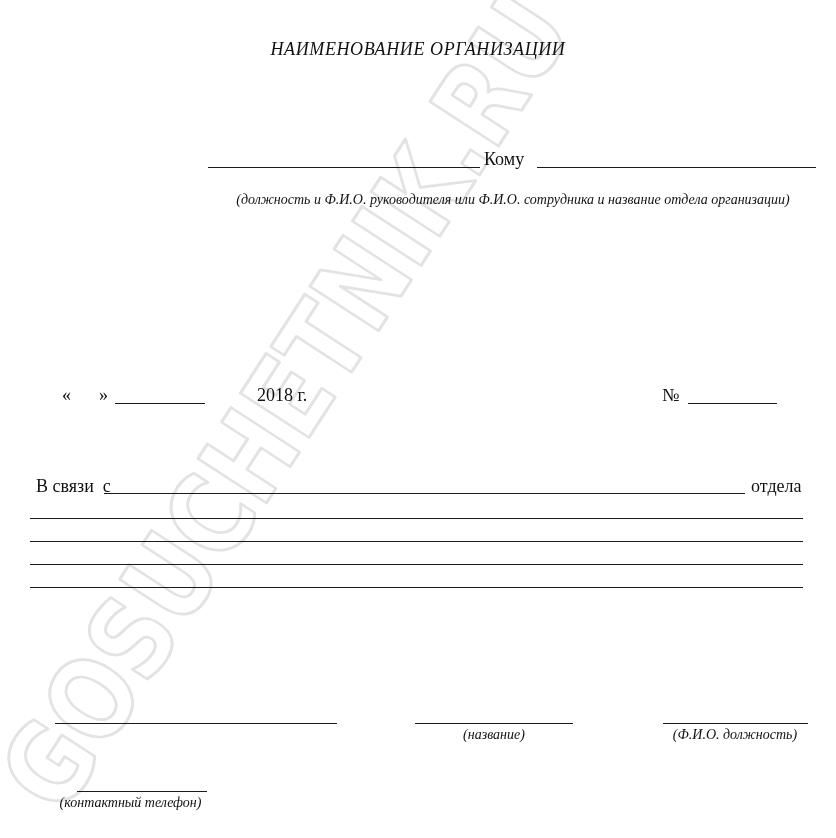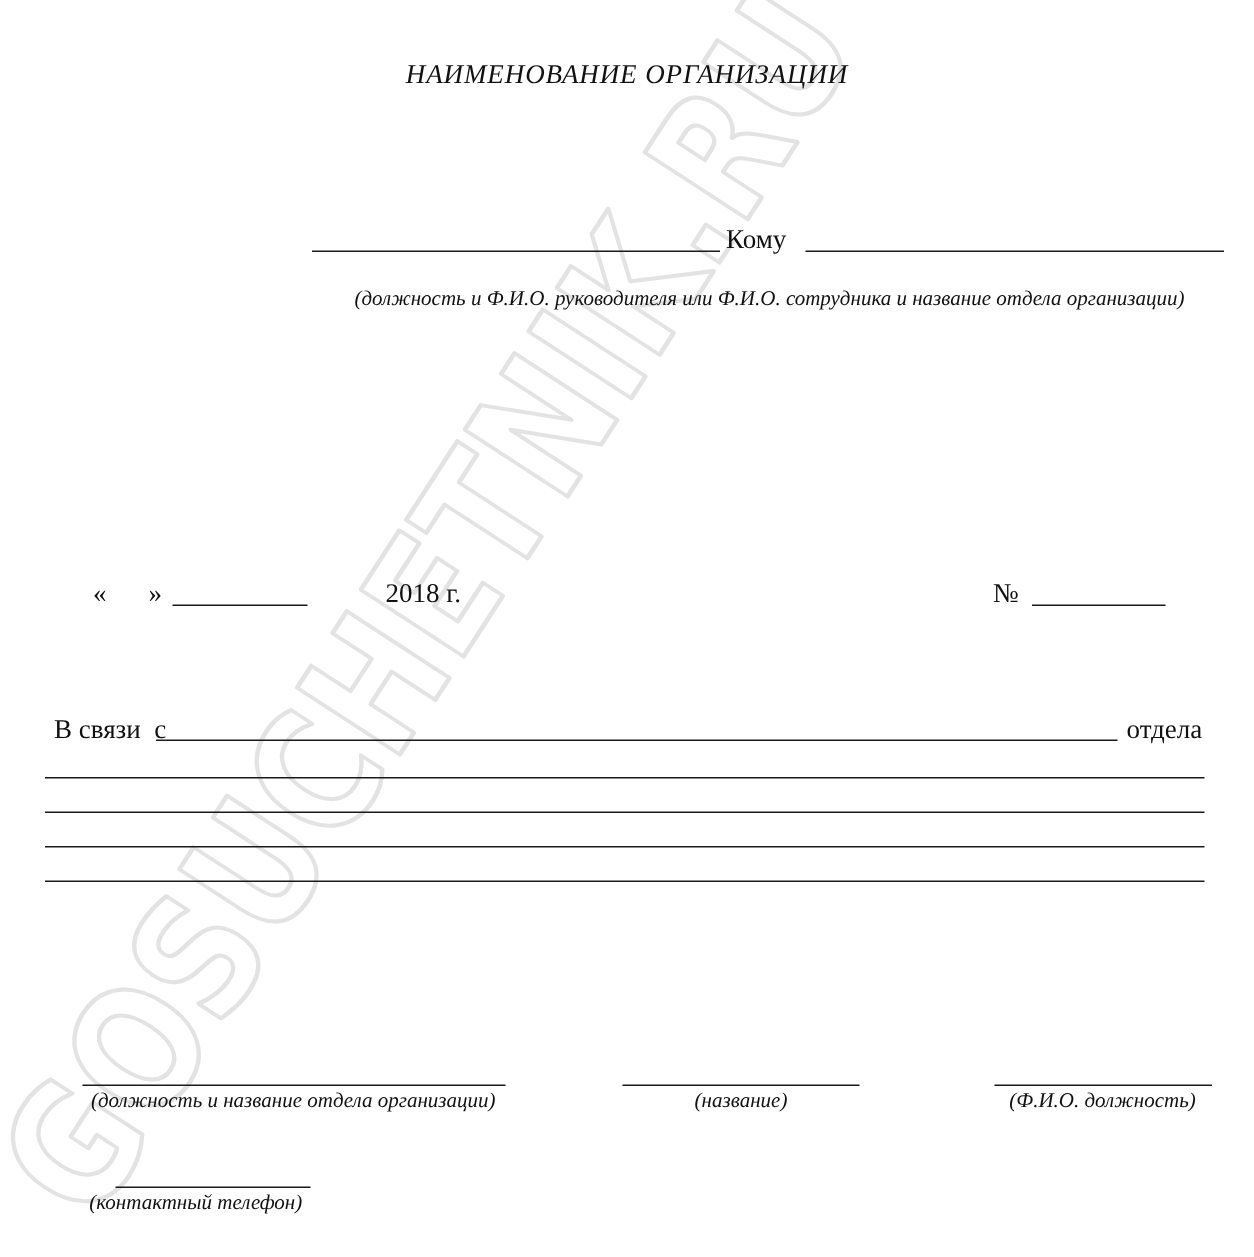--- a/index.html
+++ b/index.html
@@ -129,20 +129,19 @@
 
   <div class="abs rule-thick fill-line fill-1"></div>
   <div class="abs rule-thick fill-line fill-2"></div>
   <div class="abs rule-thick fill-line fill-3"></div>
   <div class="abs rule-thick fill-line fill-4"></div>
 
   <div class="abs rule sig-line-position"></div>
   <div class="abs rule sig-line-sign"></div>
   <div class="abs rule sig-line-name"></div>
 
-  <div class="abs sig-caption sig-caption-position">(должность и название отдела организации)</div>
   <div class="abs sig-caption sig-caption-sign">(название)</div>
   <div class="abs sig-caption sig-caption-name">(Ф.И.О. должность)</div>
 
   <div class="abs rule phone-line"></div>
   <div class="abs phone-caption">(контактный телефон)</div>
 
 </div>
 
 </body></html>

